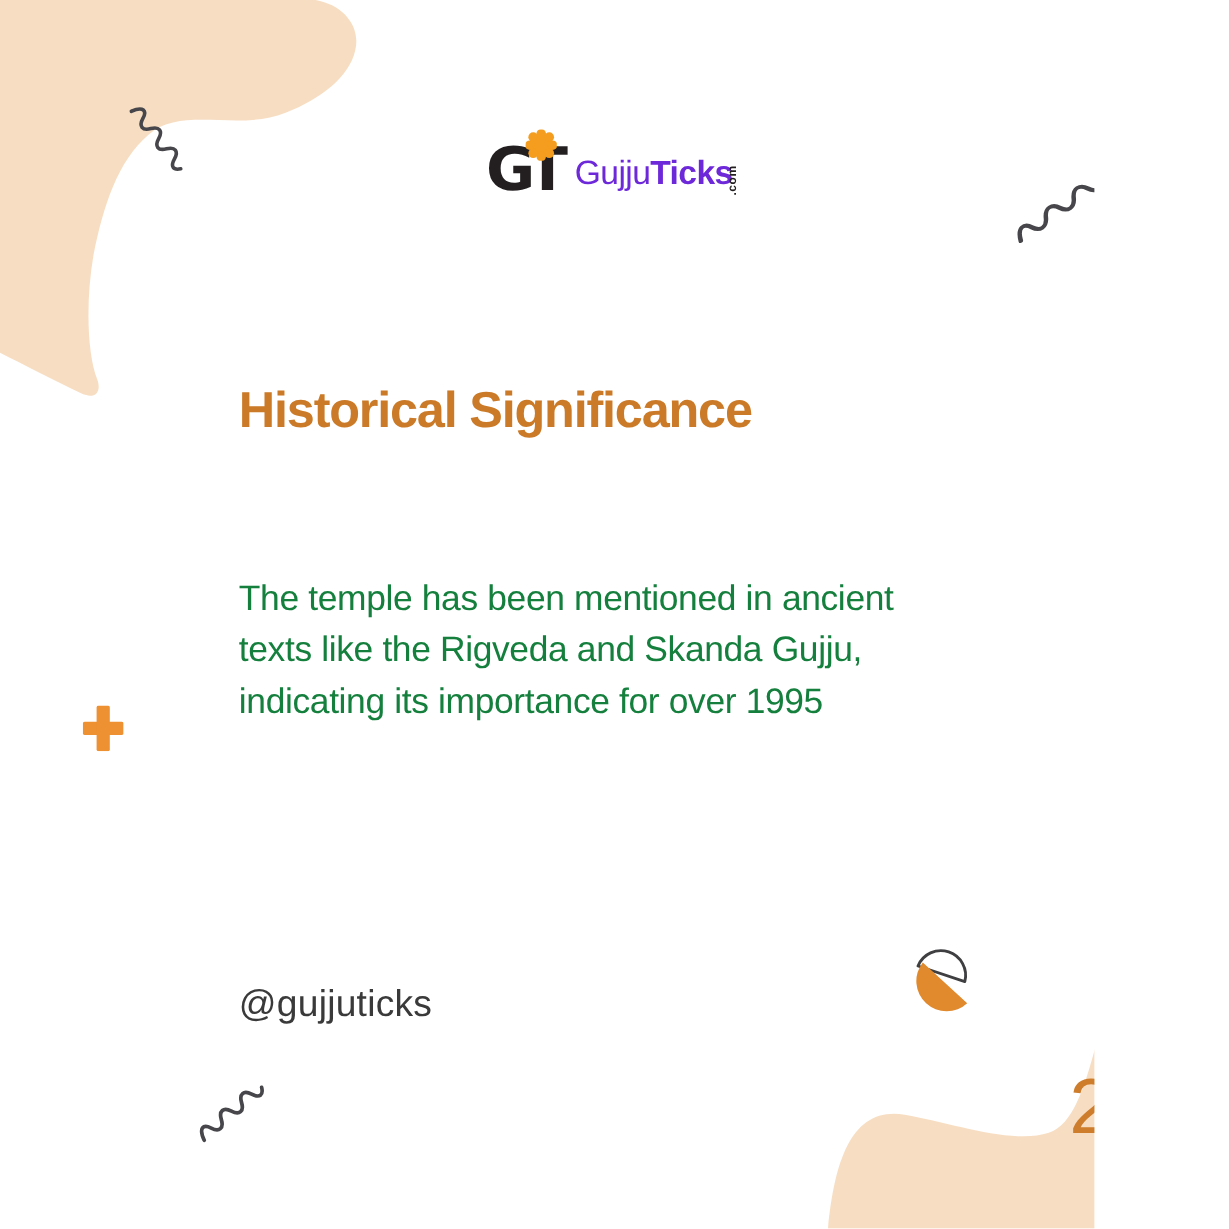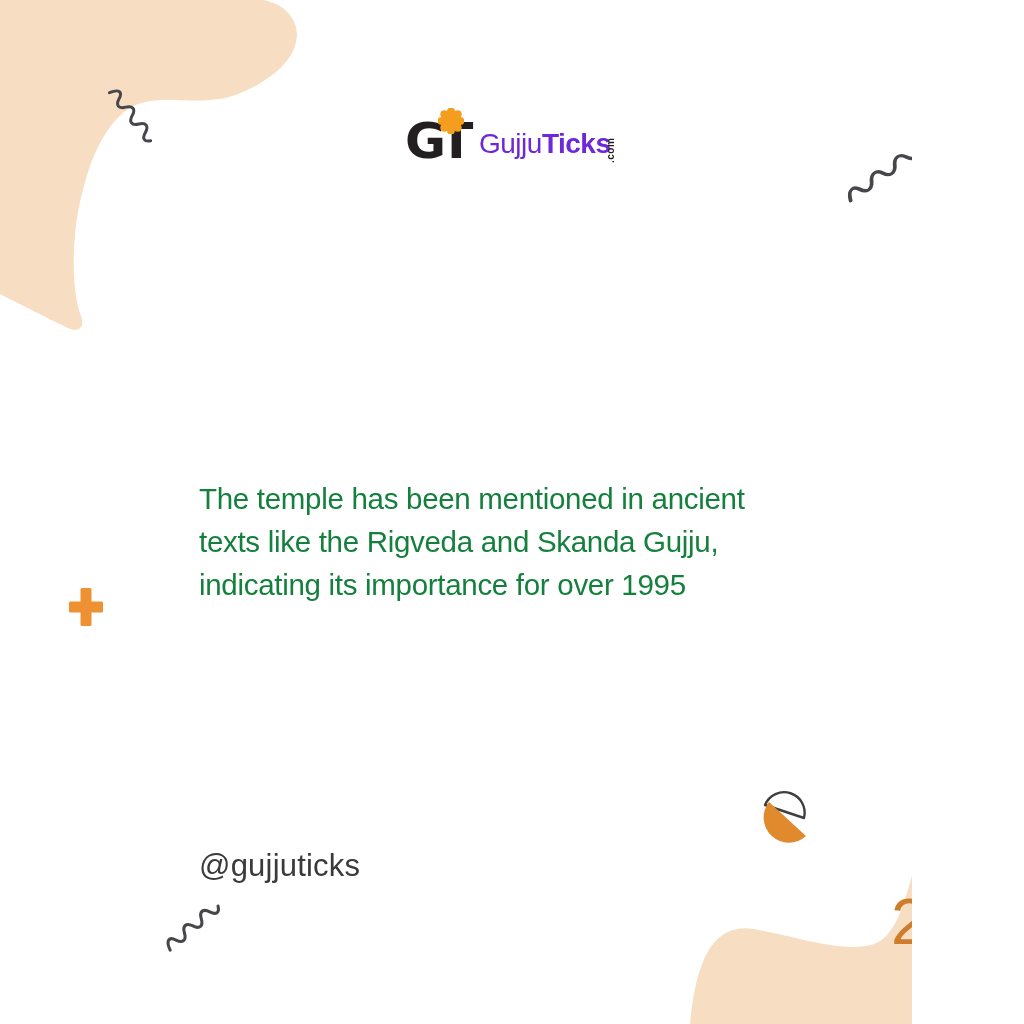--- a/index.html
+++ b/index.html
@@ -42,21 +42,21 @@
     position: absolute; left: 199px; top: 321px; margin: 0;
     font-size: 42px; font-weight: 700; letter-spacing: -1px;
     color: #cb7b28; line-height: 1; white-space: nowrap;
   }
   .body-text {
     position: absolute; left: 199px; top: 477px; width: 660px;
     font-size: 29.5px; line-height: 43px; letter-spacing: -0.3px;
     color: #15803d;
   }
   .handle {
-    position: absolute; left: 199px; top: 848px;
+    position: absolute; left: 199px; top: 819px;
     font-size: 31px; color: #3a3a3a; letter-spacing: 0.2px;
   }
   .page-number {
     position: absolute; left: 891px; top: 889px;
     font-size: 65px; font-weight: 500; line-height: 1;
     color: #ce7d2c;
   }
 
   .squiggle-tl { left: 120px; top: 82px;  transform: rotate(52deg);  transform-origin: 0 0; }
   .squiggle-tr { left: 840px; top: 190px; transform: rotate(-35deg); transform-origin: 0 0; }
@@ -116,20 +116,21 @@
         <circle cx="13" cy="3.5" r="4"></circle>
           <circle cx="19.7" cy="6.3" r="4"></circle>
       </g>
     </svg>
   </div>
   <div class="wordmark">
     <span class="w-reg">Gujju</span><span class="w-bold">Ticks</span>
   </div>
   <span class="w-tld">.com</span>
 
+  <h1 class="page-title">Historical Significance</h1>
 
   <div class="body-text">
     <div>The temple has been mentioned in ancient</div>
     <div>texts like the Rigveda and Skanda Gujju,</div>
     <div>indicating its importance for over 1995</div>
   </div>
 
   <div class="handle">@gujjuticks</div>
 
   <svg class="abs" style="left:750px;top:775px" width="100" height="95" viewBox="0 0 100 95" aria-hidden="true">

